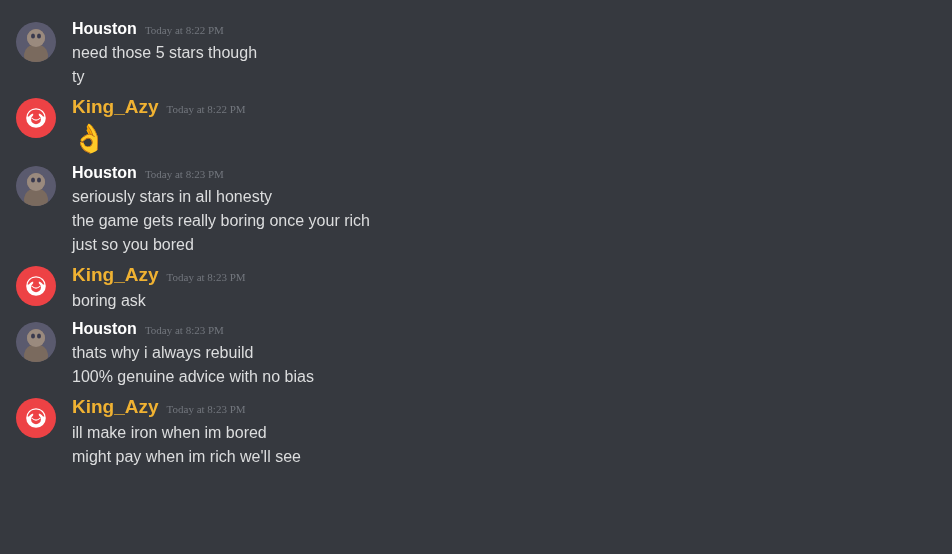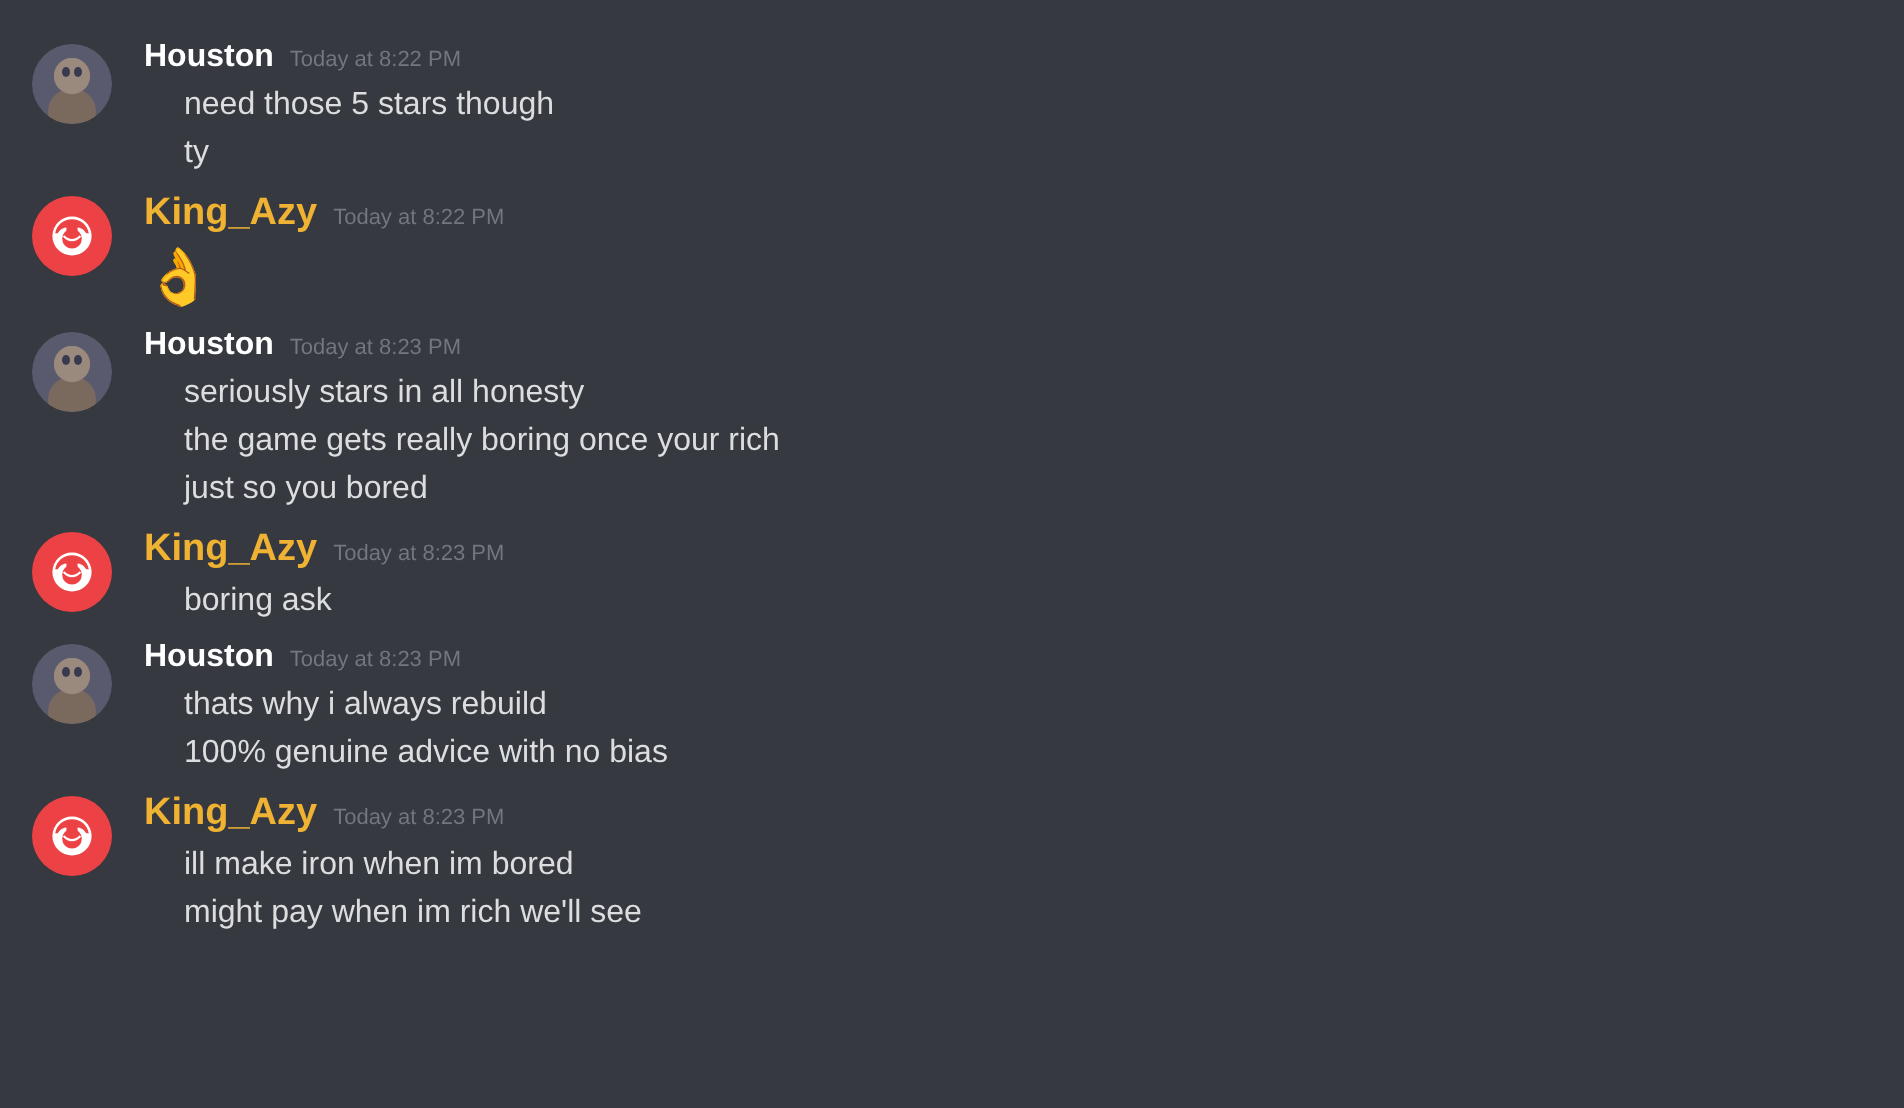--- a/index.html
+++ b/index.html
@@ -90,27 +90,27 @@
     .username-king {
       color: #f0b232;
       font-weight: 600;
       font-size: 19px;
     }
 
     .timestamp {
       color: #72767d;
       font-size: 11px;
       font-weight: 400;
+      font-family: Liberation Serif, serif;
     }
 
     .message-text {
       color: #dcddde;
       font-size: 16px;
       line-height: 1.375;
-      margin-left: 20px;
     }
 
     .emoji {
       font-size: 28px;
       line-height: 1.2;
     }
   </style>
 </head>
 <body>
 

